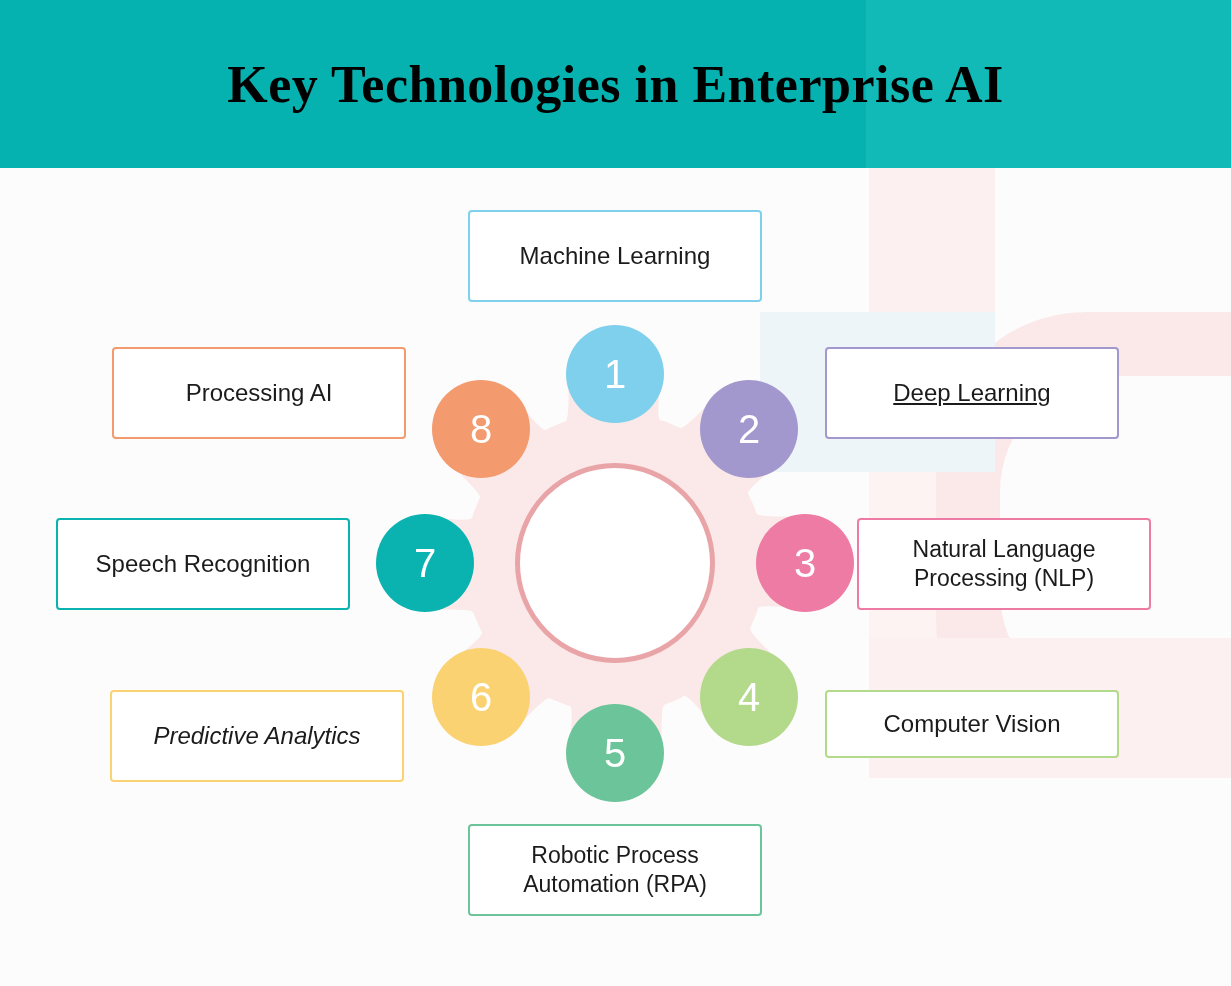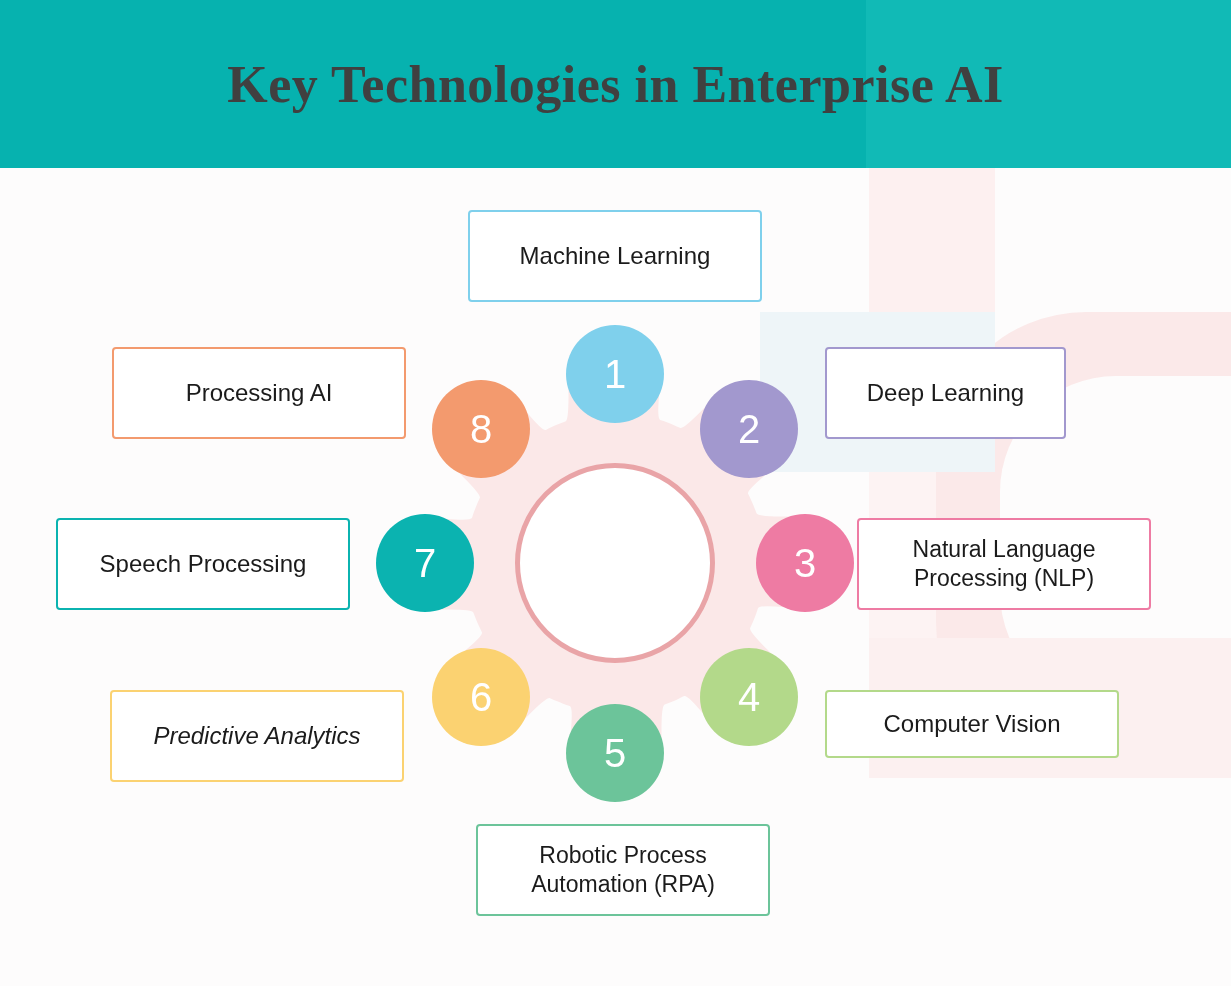--- a/index.html
+++ b/index.html
@@ -16,21 +16,21 @@
   .header{
     position:absolute;left:0;top:0;width:1231px;height:168px;
     background:#0bb5b2;
     overflow:hidden;
   }
   .header .tone-a{position:absolute;left:0;top:0;width:866px;height:168px;background:#06b2af;}
   .header .tone-b{position:absolute;left:866px;top:0;width:365px;height:168px;background:#11bab6;}
   .header-title{
     position:absolute;left:0;top:0;width:1231px;height:168px;
     display:flex;align-items:center;justify-content:center;
-    color:#404040;
+    color:#000000;
     font-family:"Liberation Serif", serif;
     font-weight:700;
     font-size:52px;
     letter-spacing:0.5px;
     white-space:nowrap;
   }
 
   
   .bg-deco{position:absolute;left:0;top:168px;width:1231px;height:818px;overflow:hidden;pointer-events:none;}
   .deco{position:absolute;}
@@ -117,52 +117,52 @@
   <div id="nodes">
       <div class="num-circle" style="left: 566px; top: 325px; width: 98px; height: 98px; background: rgb(127, 208, 236);">
         <span>1</span>
       </div>
       <div class="label-box" style="left: 468px; top: 210px; width: 294px; height: 92px; border-color: rgb(127, 208, 236);">
         <span>Machine Learning</span>
       </div>
       <div class="num-circle" style="left: 700px; top: 380px; width: 98px; height: 98px; background: rgb(162, 152, 206);">
         <span>2</span>
       </div>
-      <div class="label-box" style="left: 825px; top: 347px; width: 241px; height: 92px; border-color: rgb(162, 152, 206);">
+      <div class="label-box" style="left: 825px; top: 347px; width: 294px; height: 92px; border-color: rgb(162, 152, 206); text-decoration: underline;">
         <span>Deep Learning</span>
       </div>
       <div class="num-circle" style="left: 756px; top: 514px; width: 98px; height: 98px; background: rgb(238, 123, 163);">
         <span>3</span>
       </div>
       <div class="label-box two-line" style="left: 857px; top: 518px; width: 294px; height: 92px; border-color: rgb(238, 123, 163);">
         <span>Natural Language Processing (NLP)</span>
       </div>
       <div class="num-circle" style="left: 700px; top: 648px; width: 98px; height: 98px; background: rgb(179, 217, 138);">
         <span>4</span>
       </div>
       <div class="label-box" style="left: 825px; top: 690px; width: 294px; height: 68px; border-color: rgb(179, 217, 138);">
         <span>Computer Vision</span>
       </div>
       <div class="num-circle" style="left: 566px; top: 704px; width: 98px; height: 98px; background: rgb(108, 196, 154);">
         <span>5</span>
       </div>
-      <div class="label-box two-line" style="left: 468px; top: 824px; width: 294px; height: 92px; border-color: rgb(108, 196, 154); margin-left: 8px;">
+      <div class="label-box two-line" style="left: 468px; top: 824px; width: 294px; height: 92px; border-color: rgb(108, 196, 154);">
         <span>Robotic Process Automation (RPA)</span>
       </div>
       <div class="num-circle" style="left: 432px; top: 648px; width: 98px; height: 98px; background: rgb(251, 210, 113);">
         <span>6</span>
       </div>
       <div class="label-box" style="left: 110px; top: 690px; width: 294px; height: 92px; border-color: rgb(251, 210, 113); font-style: italic;">
         <span>Predictive Analytics</span>
       </div>
       <div class="num-circle" style="left: 376px; top: 514px; width: 98px; height: 98px; background: rgb(11, 179, 176);">
         <span>7</span>
       </div>
       <div class="label-box" style="left: 56px; top: 518px; width: 294px; height: 92px; border-color: rgb(11, 179, 176);">
-        <span>Speech Processing</span>
+        <span>Speech Recognition</span>
       </div>
       <div class="num-circle" style="left: 432px; top: 380px; width: 98px; height: 98px; background: rgb(243, 154, 110);">
         <span>8</span>
       </div>
       <div class="label-box" style="left: 112px; top: 347px; width: 294px; height: 92px; border-color: rgb(243, 154, 110);">
         <span>Processing AI</span>
       </div>
     </div>
 
 </div>

